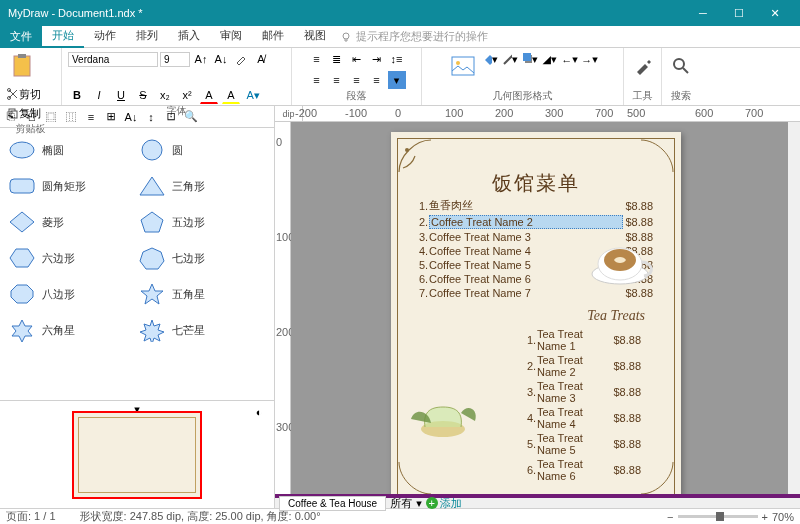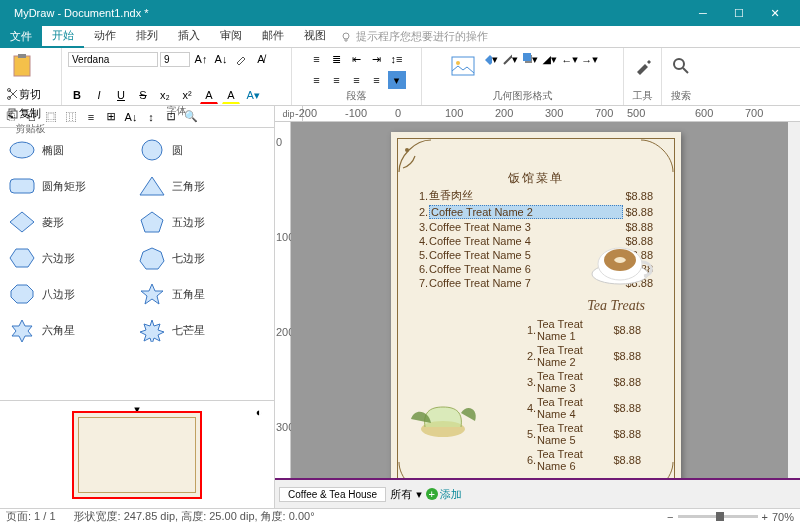--- a/index.html
+++ b/index.html
@@ -1,18 +1,18 @@
 <!DOCTYPE html>
 <html><head>
 <meta charset="utf-8">
 <style>
 *{margin:0;padding:0;box-sizing:border-box;font-family:"Microsoft YaHei",sans-serif;font-size:11px;}
 body{width:800px;height:524px;background:#fff;overflow:hidden;position:relative;}
 .titlebar{height:26px;background:#0e8a9b;color:#fff;display:flex;align-items:center;padding:0 8px;}
-.titlebar .title{flex:1;margin-left:6px;}
+.titlebar .title{flex:1;}
 .titlebar .winbtns{display:flex;gap:2px;}
 .titlebar .winbtn{width:34px;height:26px;display:flex;align-items:center;justify-content:center;color:#fff;}
 .menubar{height:22px;background:#fff;display:flex;align-items:center;border-bottom:1px solid #d0d0d0;}
 .filebtn{background:#0e8a9b;color:#fff;padding:3px 10px;height:22px;display:flex;align-items:center;}
 .tabs{display:flex;}
 .tab{padding:3px 10px;color:#333;}
 .tab.active{color:#0e8a9b;border-bottom:2px solid #0e8a9b;}
 .search{flex:1;display:flex;align-items:center;margin-left:4px;color:#999;}
 .search svg{margin-right:4px;}
 .ribbon{height:58px;background:#fff;border-bottom:1px solid #d0d0d0;display:flex;}
@@ -39,37 +39,37 @@
 .rulerc .corner{width:28px;border-right:1px solid #ccc;font-size:9px;display:flex;align-items:center;justify-content:center;color:#666;}
 .rulerc .hruler{flex:1;position:relative;font-size:9px;color:#666;}
 .cmain{flex:1;display:flex;}
 .vruler{width:16px;background:#fff;border-right:1px solid #ccc;font-size:9px;color:#666;position:relative;}
 .vruler span{position:absolute;left:1px;transform:translateY(-50%);}
 .cscroll{flex:1;overflow:hidden;position:relative;background:#999;}
 .page{position:absolute;left:100px;top:10px;width:290px;height:370px;background:#f5efe0;box-shadow:2px 2px 6px rgba(0,0,0,0.3);padding:20px 16px;}
 .page-deco{position:absolute;inset:6px;border:1px solid #8a6d3b;}
 .corner-orn{position:absolute;width:36px;height:36px;}
 .corner-orn svg{width:100%;height:100%;}
-.menu-title{text-align:center;font-size:12px;color:#5a3a1a;font-family:serif;margin-top:18px;letter-spacing:2px;}
+.menu-title{text-align:center;font-size:20px;color:#5a3a1a;font-family:serif;margin-top:18px;letter-spacing:2px;}
 .section-title{font-family:serif;font-size:14px;color:#6b4a2a;font-style:italic;margin:8px 0 3px 12px;}
 .section-title.right{text-align:right;margin-right:20px;}
 .menulist{padding:0 12px;}
 .menuitem{display:flex;align-items:center;font-size:8px;color:#5a3a1a;padding:1px 0;}
 .menuitem .num{width:10px;}
 .menuitem .name{flex:1;}
 .menuitem .price{width:30px;text-align:right;}
 .menuitem.sel .name{background:#b8d8f0;border:1px dotted #4080c0;padding:0 1px;}
 .menulist.right{padding-left:120px;padding-right:24px;}
 .coffee-img{position:absolute;right:15px;top:100px;width:82px;height:60px;}
 .tea-img{position:absolute;left:10px;bottom:55px;width:86px;height:58px;}
 .scrollbar-v{position:absolute;right:0;top:0;bottom:0;width:12px;background:#f0f0f0;}
-.tabbar{height:30px;background:#f0f0f0;border-top:2px solid #701a75;display:flex;align-items:center;gap:4px;padding:0 4px;}
+.tabbar{height:14px;background:#f0f0f0;border-top:4px solid #701a75;display:flex;align-items:center;gap:4px;padding:0 4px;}
 .pagetab{background:#fff;border:1px solid #ccc;padding:1px 8px;font-size:10px;}
 .addbtn{color:#0e8a9b;display:flex;align-items:center;gap:2px;font-size:10px;}
-.statusbar{height:16px;background:#fff;border-top:1px solid #d0d0d0;display:flex;align-items:center;padding:0 6px;gap:18px;font-size:10px;color:#555;}
+.statusbar{height:16px;background:#fff;border-top:1px solid #d0d0d0;display:flex;align-items:center;padding:0 6px;gap:24px;font-size:10px;color:#555;}
 .statusbar .sp{flex:1;}
 .zoom{display:flex;align-items:center;gap:4px;}
 .zoomslider{width:80px;height:3px;background:#ccc;position:relative;}
 .zoomslider .thumb{position:absolute;left:38px;top:-3px;width:8px;height:9px;background:#666;}
 .hruler span{position:absolute;top:1px;}
 </style>
 </head>
 <body>
 
 <div class="titlebar">

